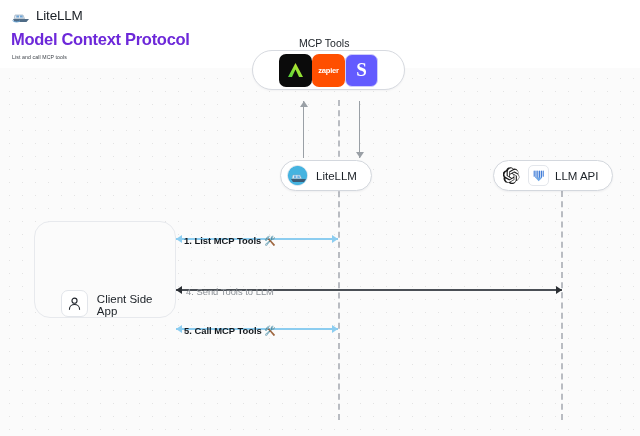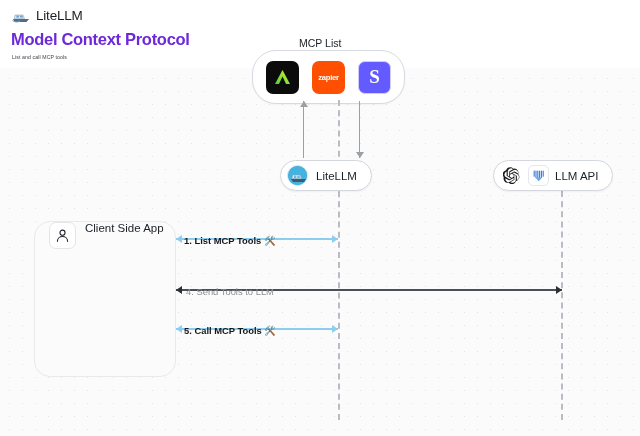--- a/index.html
+++ b/index.html
@@ -38,24 +38,24 @@
     background-position: 3px 4px;
   }
 
   
   .mcp-label {
     position: absolute; left: 299px; top: 37px;
     font-size: 10.5px; color: #1b2026; font-weight: 500;
   }
   .mcp-box {
     position: absolute; left: 252px; top: 50px;
-    width: 153px; height: 54px;
+    width: 153px; height: 40px;
     background: #ffffff; border: 1px solid #d7dae0;
     border-radius: 24px;
-    display: flex; align-items: center; justify-content: center; gap: 13px;
+    display: flex; align-items: center; justify-content: center; 
     box-shadow: 0 1px 2px rgba(16,24,40,0.04);
   }
   .tool-ico { width: 33px; height: 33px; border-radius: 7px; display: block;
               position: relative; overflow: hidden; }
   .tool-anthropic { background: #0b0b0b; }
   .tool-zapier { background: #ff4f00; display: flex; align-items: center; justify-content: center; }
   .tool-zapier span { color: #fff; font-size: 7.6px; font-weight: bold; letter-spacing: -0.2px; }
   .tool-slack { background: #635bff; display: flex; align-items: center; justify-content: center;
                 border: 1px solid #cfcdfb; }
   .tool-slack span { color: #ffffff; font-size: 19px; font-weight: bold; font-family: "Liberation Serif", serif; }
@@ -94,23 +94,23 @@
     border-left: 4.2px solid transparent; border-right: 4.2px solid transparent;
   }
   .v-head-up { top: 0; border-bottom: 6px solid #9aa0a6; }
   .v-head-down { bottom: 0; border-top: 6px solid #9aa0a6; }
   .varrow-up { left: 299px; top: 101px; height: 57px; }
   .varrow-down { left: 355px; top: 101px; height: 57px; }
 
   
   .client-box {
     position: absolute; left: 34px; top: 221px;
-    width: 142px; height: 156px;
+    width: 142px; height: 97px;
     background: #fbfbfb; border: 1px solid #e7e9ed; border-radius: 16px;
-    display: flex; align-items: flex-start; gap: 9px; padding-left: 14px;
+    display: flex; align-items: flex-end; gap: 9px; padding-left: 26px;
   }
   .client-ico {
     width: 27px; height: 27px; border-radius: 7px; background: #fff;
     border: 1px solid #e2e5ea; display: flex; align-items: center; justify-content: center;
   }
   .client-label { font-size: 11.5px; color: #1b2026; }
 
   
   .msg { position: absolute; }
   .msg-line { position: absolute; left: 0; height: 1.5px; }
@@ -151,21 +151,21 @@
         <path d="M0.5 11.6 C3 13.4 6 13.4 8 11.9" stroke="#6ea8d8" stroke-width="1" fill="none"></path>
       </svg>
     </span>
     <span class="brand-name">LiteLLM</span>
   </div>
   <div class="page-title">Model Context Protocol</div>
   <div class="page-sub">List and call MCP tools</div>
 
   <div class="canvas"></div>
 
-  <div class="mcp-label">MCP List</div>
+  <div class="mcp-label">MCP Tools</div>
   <div class="mcp-box">
     <span class="tool-ico tool-anthropic">
       <svg width="33" height="33" viewBox="0 0 33 33">
         <defs>
           <linearGradient id="gtri" x1="0" y1="1" x2="1" y2="0">
             <stop offset="0%" stop-color="#4fd03a"></stop>
             <stop offset="55%" stop-color="#9ae234"></stop>
             <stop offset="100%" stop-color="#e8e82a"></stop>
           </linearGradient>
         </defs>

